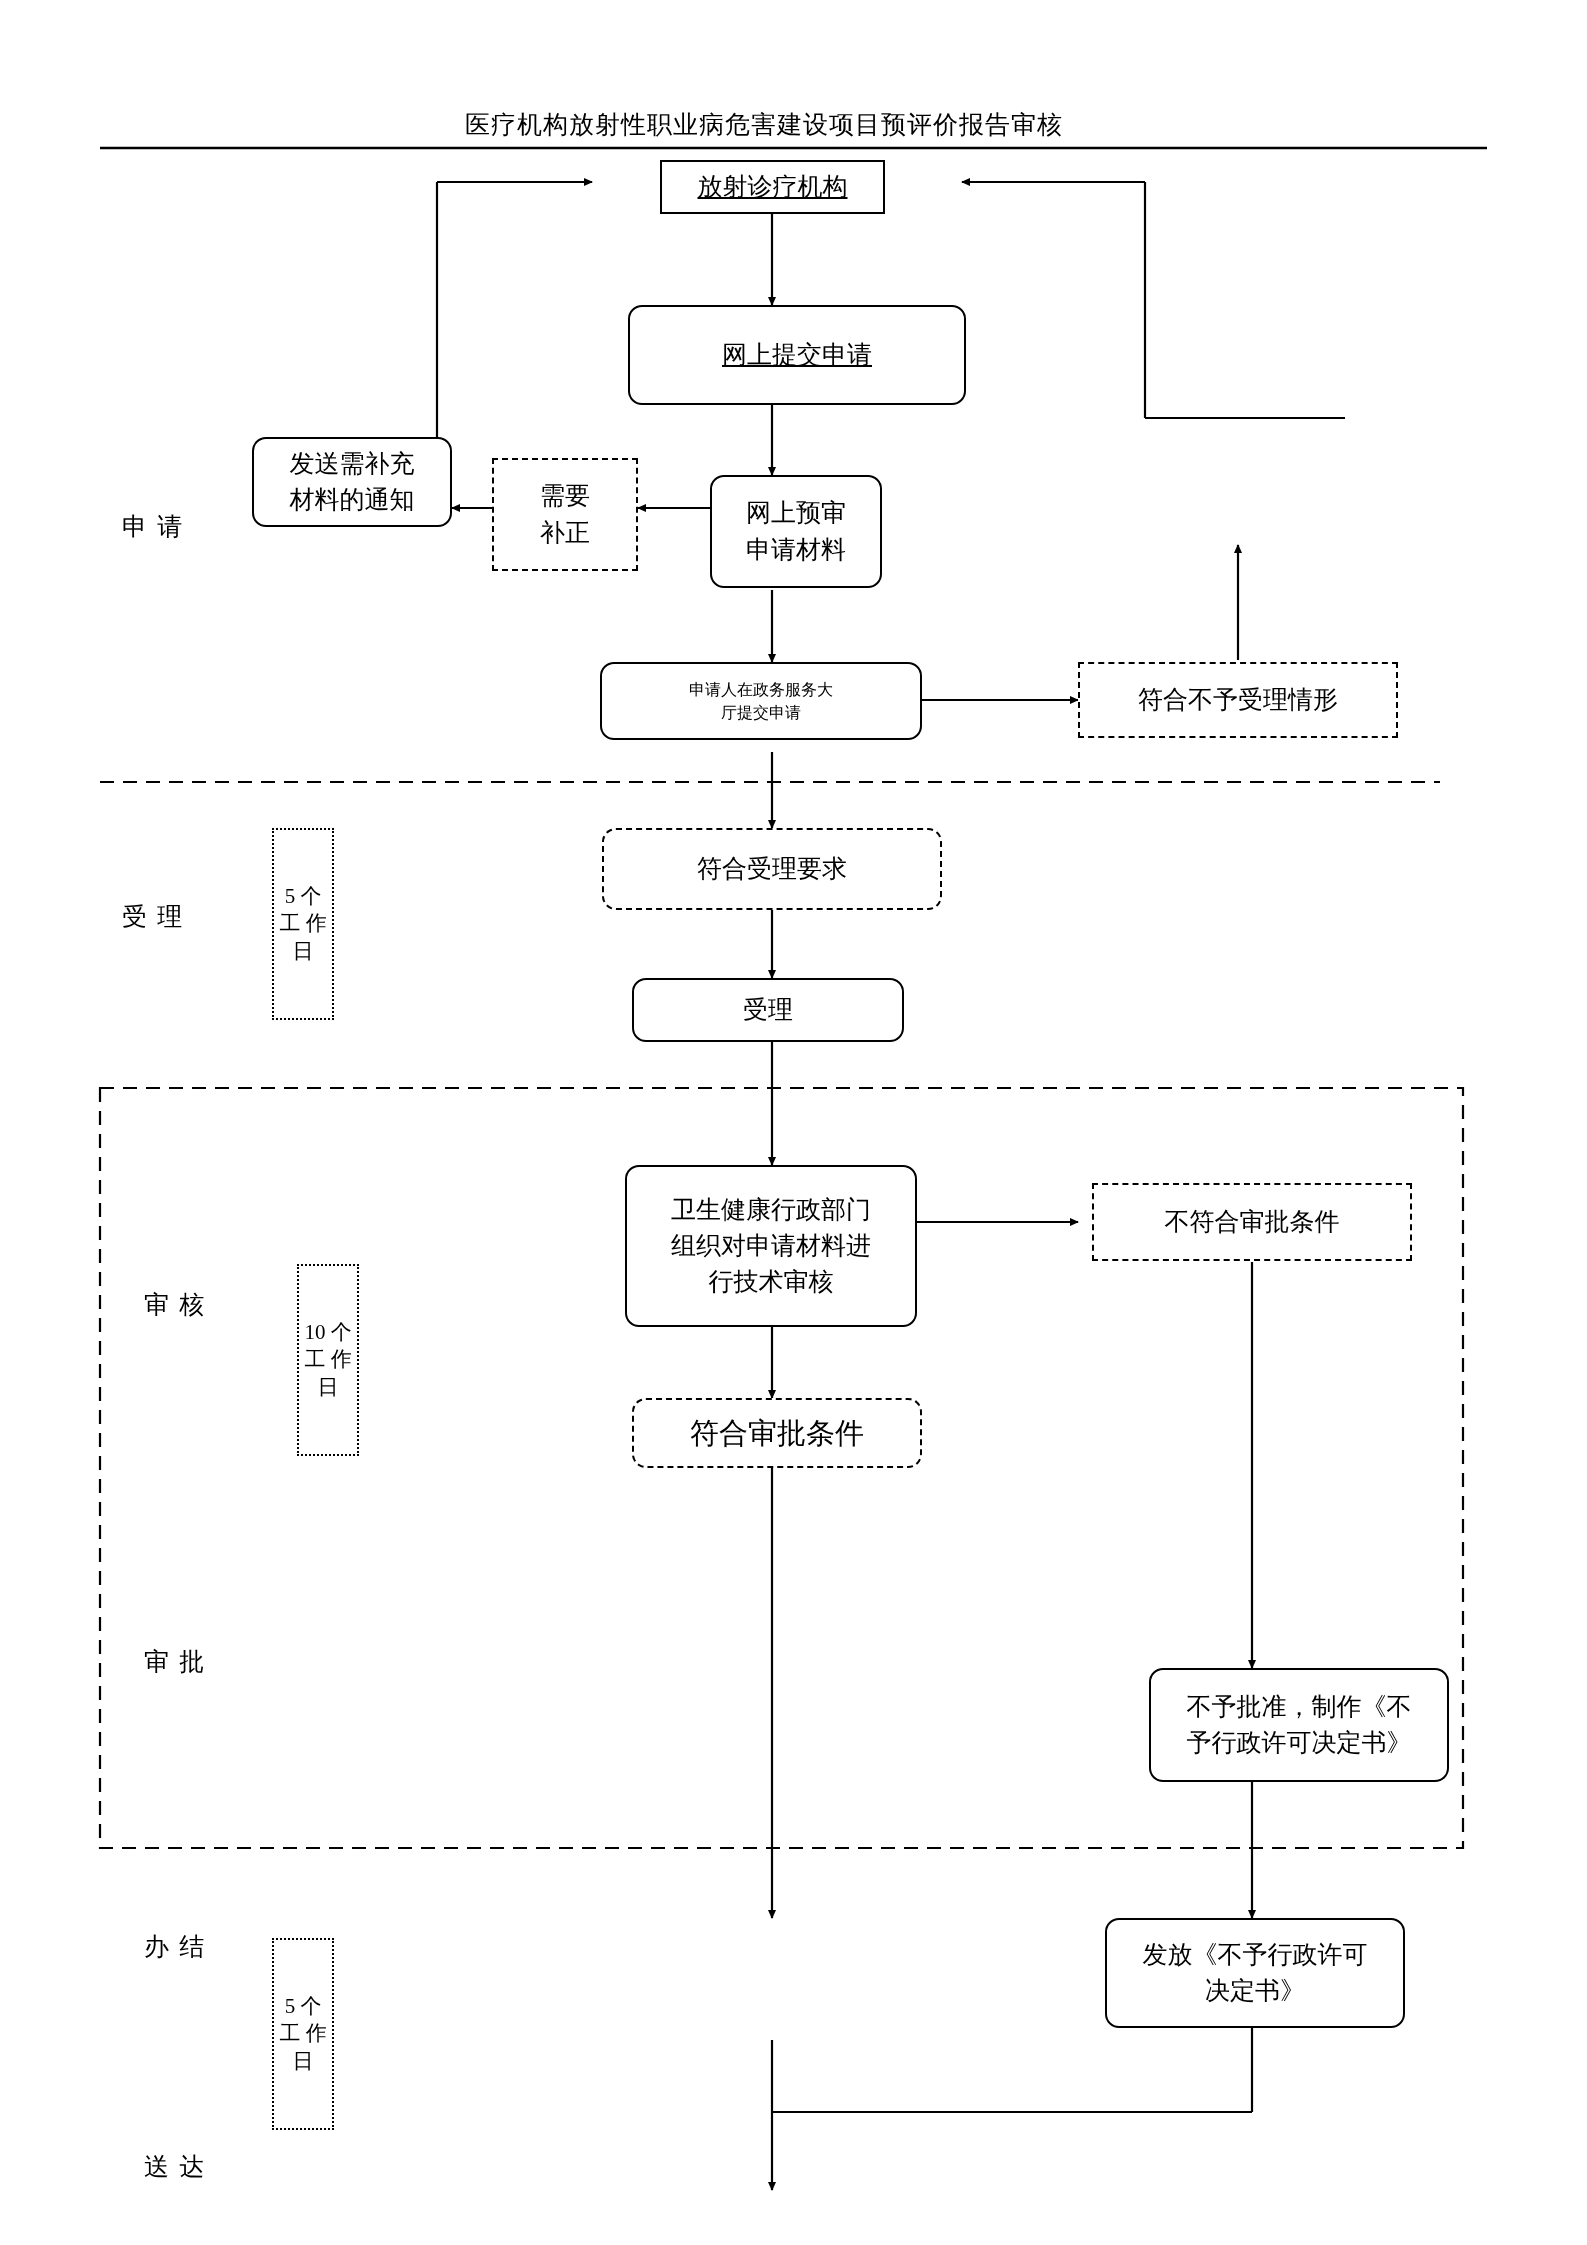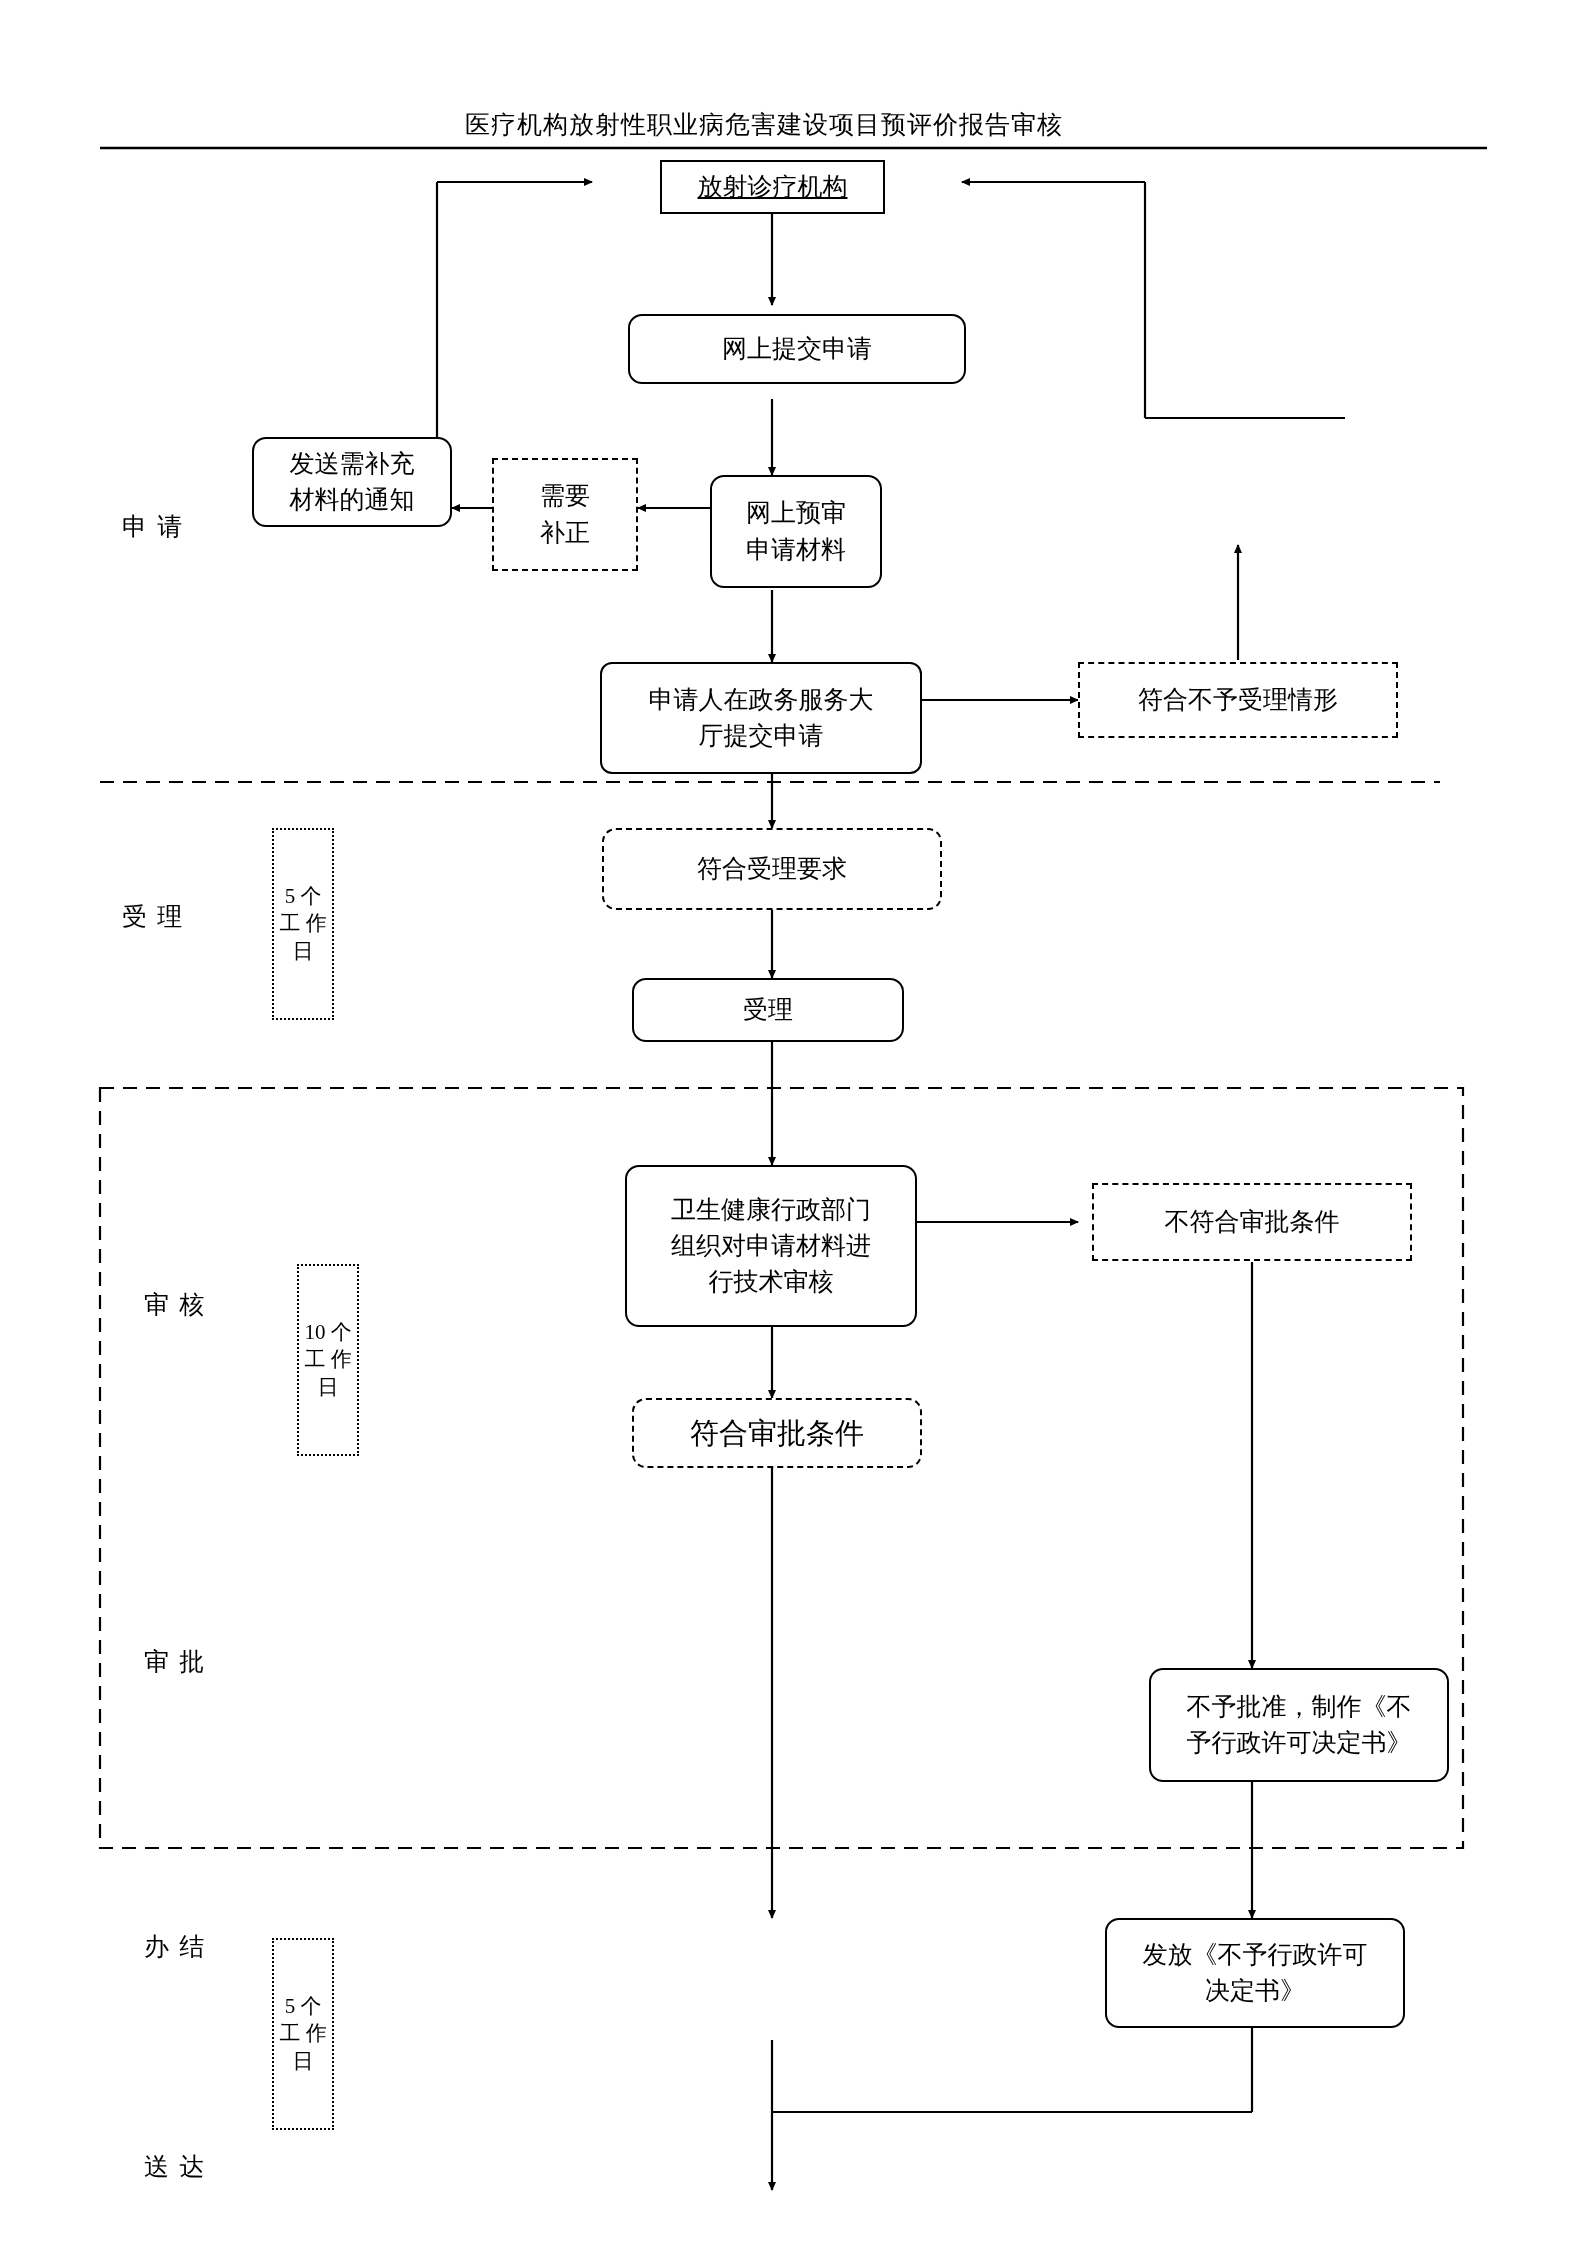--- a/index.html
+++ b/index.html
@@ -120,32 +120,32 @@
   <div class="stage" style="left:140px;top:1645px;width:70px;text-align:center;">审 批</div>
   <div class="stage" style="left:140px;top:1930px;width:70px;">办 结</div>
   <div class="stage" style="left:140px;top:2150px;width:70px;">送 达</div>
 
   <div class="vlabel dotted" style="left:272px;top:828px;width:62px;height:192px;">5 个 工 作 日</div>
   <div class="vlabel dotted" style="left:297px;top:1264px;width:62px;height:192px;">10 个 工 作 日</div>
   <div class="vlabel dotted" style="left:272px;top:1938px;width:62px;height:192px;">5 个 工 作 日</div>
 
   <div class="node solid" style="left:660px;top:160px;width:225px;height:54px;font-size:25px;text-decoration:underline;">放射诊疗机构</div>
 
-  <div class="node solid rounded" style="left:628px;top:314px;width:338px;height:70px;font-size:25px;">网上提交申请</div>
+  <div class="node solid rounded" style="left:628px;top:305px;width:338px;height:100px;font-size:25px;text-decoration:underline;">网上提交申请</div>
 
   <div class="node solid rounded" style="left:710px;top:475px;width:172px;height:113px;font-size:25px;">网上预审
 申请材料</div>
 
   <div class="node dashed" style="left:492px;top:458px;width:146px;height:113px;font-size:25px;">需要
 补正</div>
 
   <div class="node solid rounded" style="left:252px;top:437px;width:200px;height:90px;font-size:25px;">发送需补充
 材料的通知</div>
 
-  <div class="node solid rounded" style="left:600px;top:662px;width:322px;height:112px;font-size:25px;border-radius:12px;">申请人在政务服务大
+  <div class="node solid rounded" style="left:600px;top:662px;width:322px;height:78px;font-size:16px;">申请人在政务服务大
 厅提交申请</div>
 
   <div class="node dashed" style="left:1078px;top:662px;width:320px;height:76px;font-size:25px;">符合不予受理情形</div>
 
   <div class="node dashed rounded" style="left:602px;top:828px;width:340px;height:82px;font-size:25px;">符合受理要求</div>
 
   <div class="node solid rounded" style="left:632px;top:978px;width:272px;height:64px;font-size:25px;">受理</div>
 
   <div class="node solid rounded" style="left:625px;top:1165px;width:292px;height:162px;font-size:25px;">卫生健康行政部门
 组织对申请材料进

